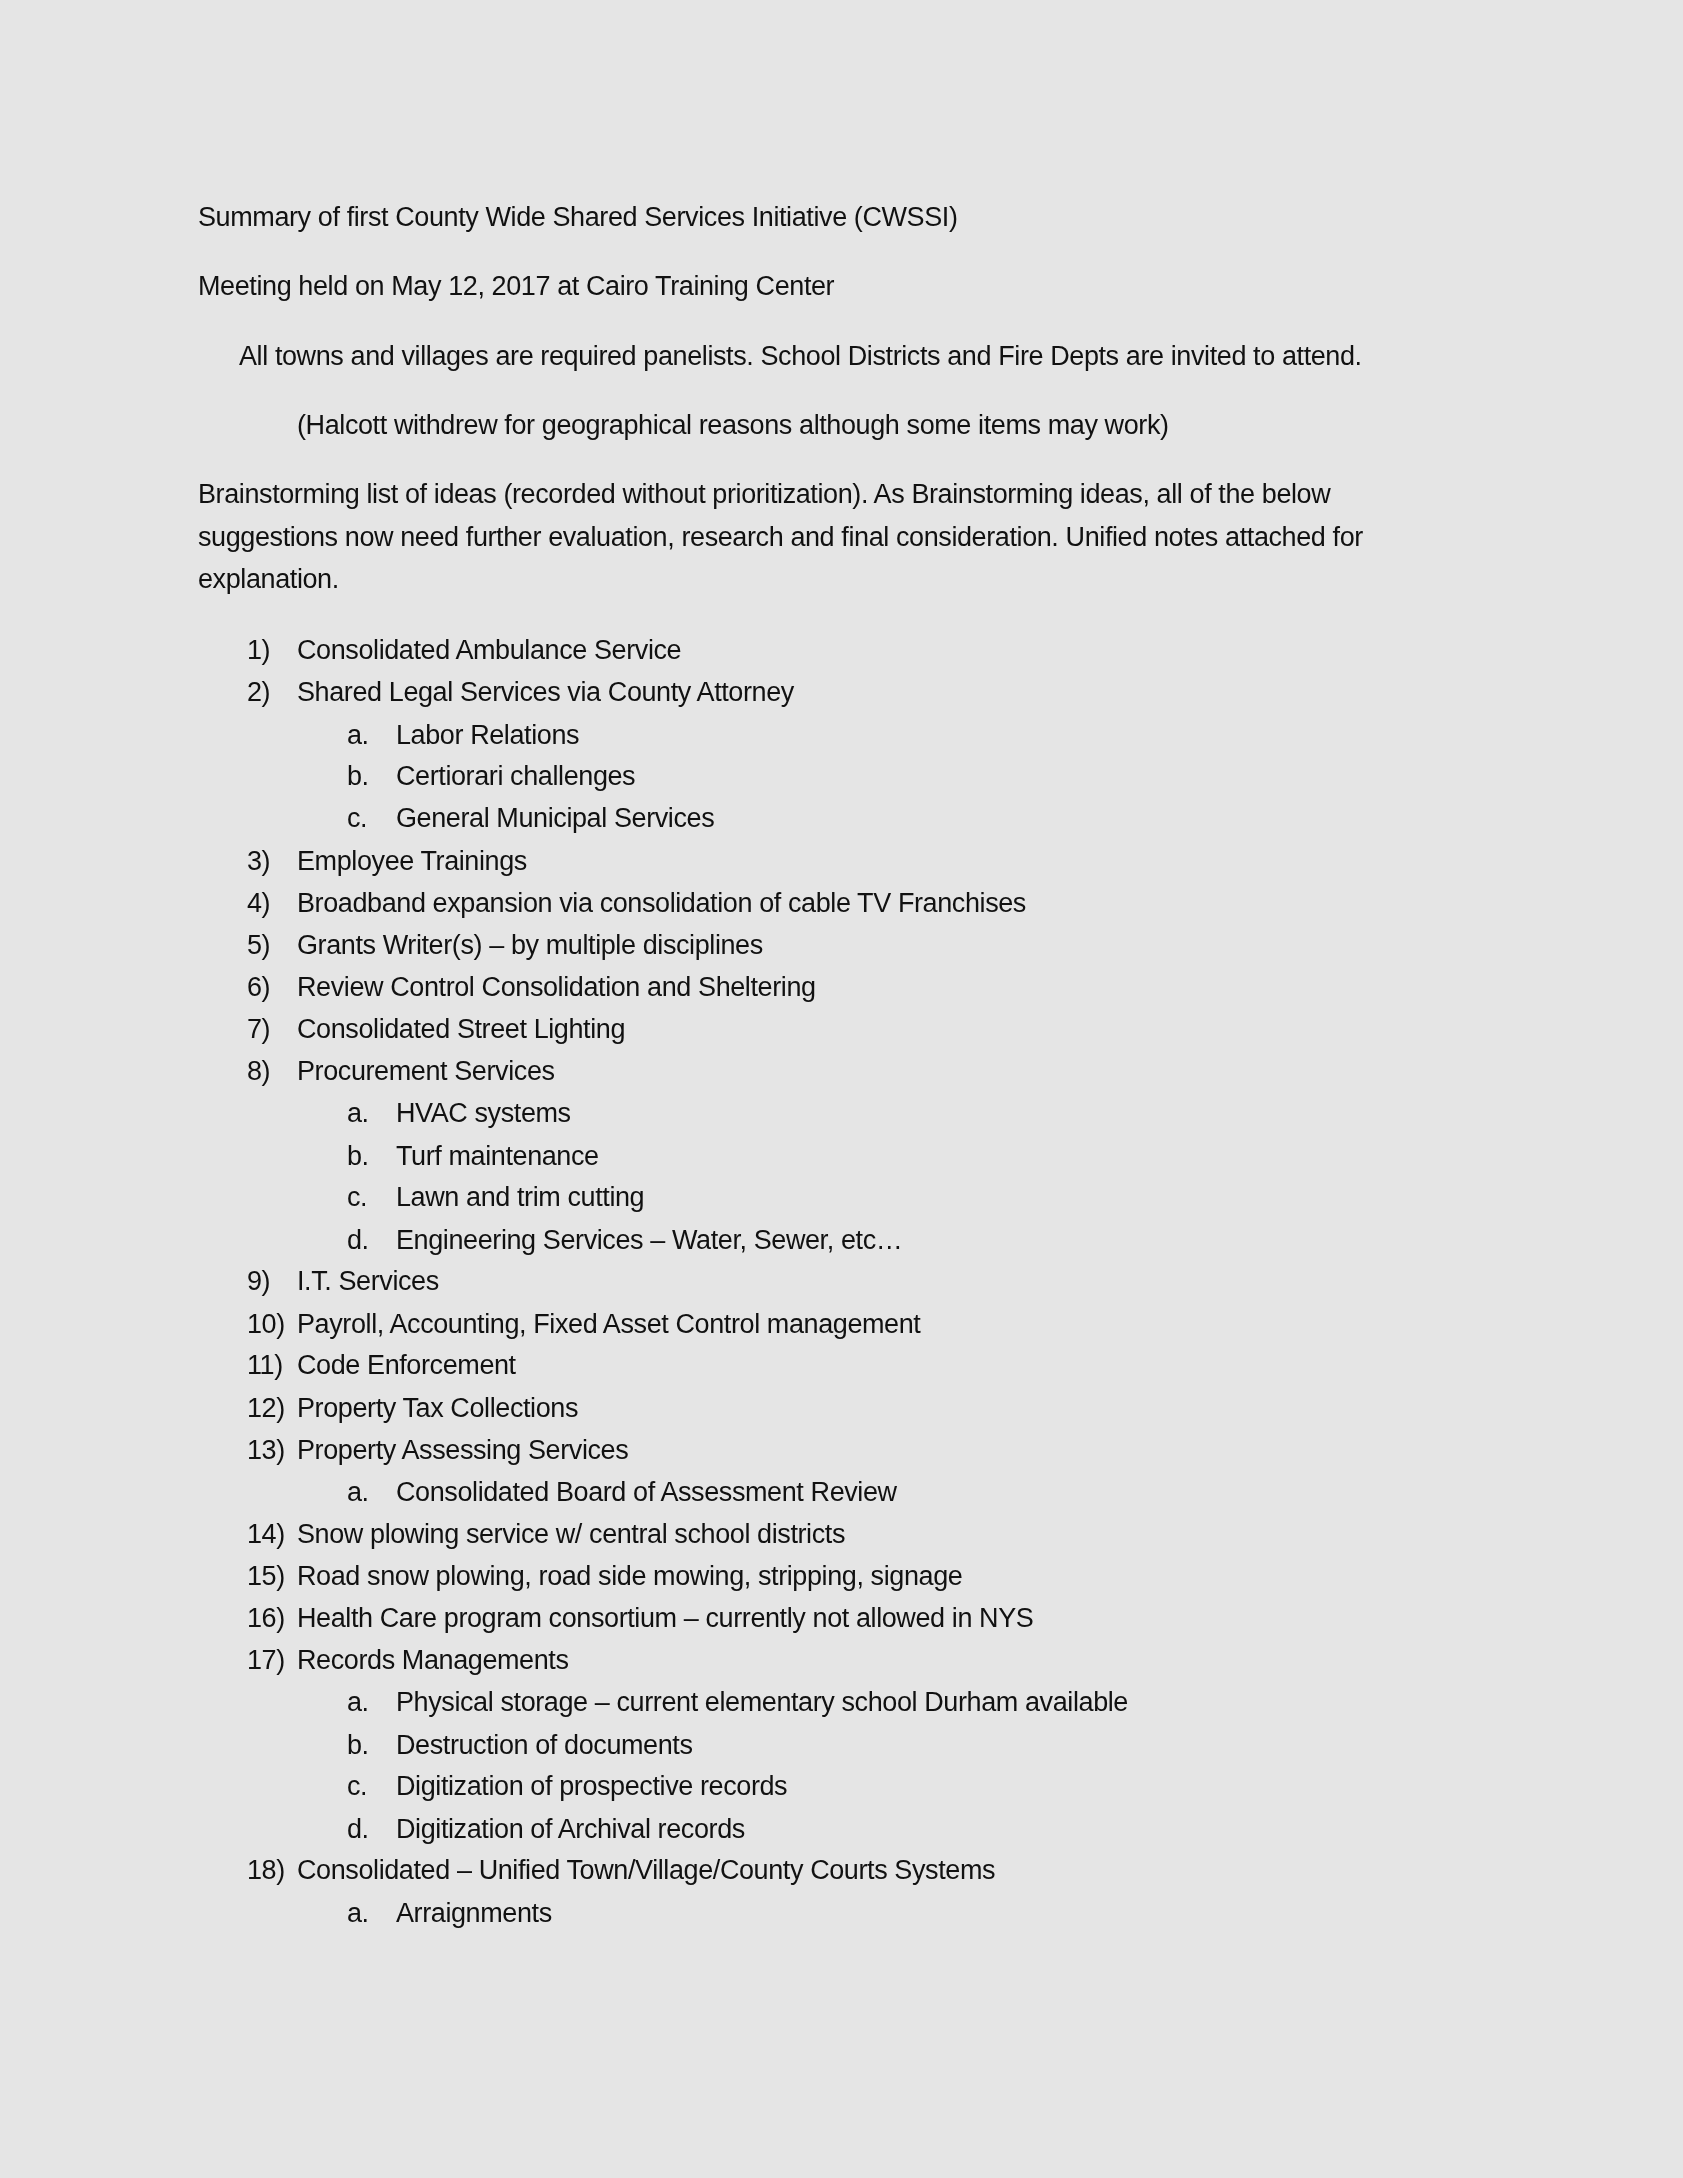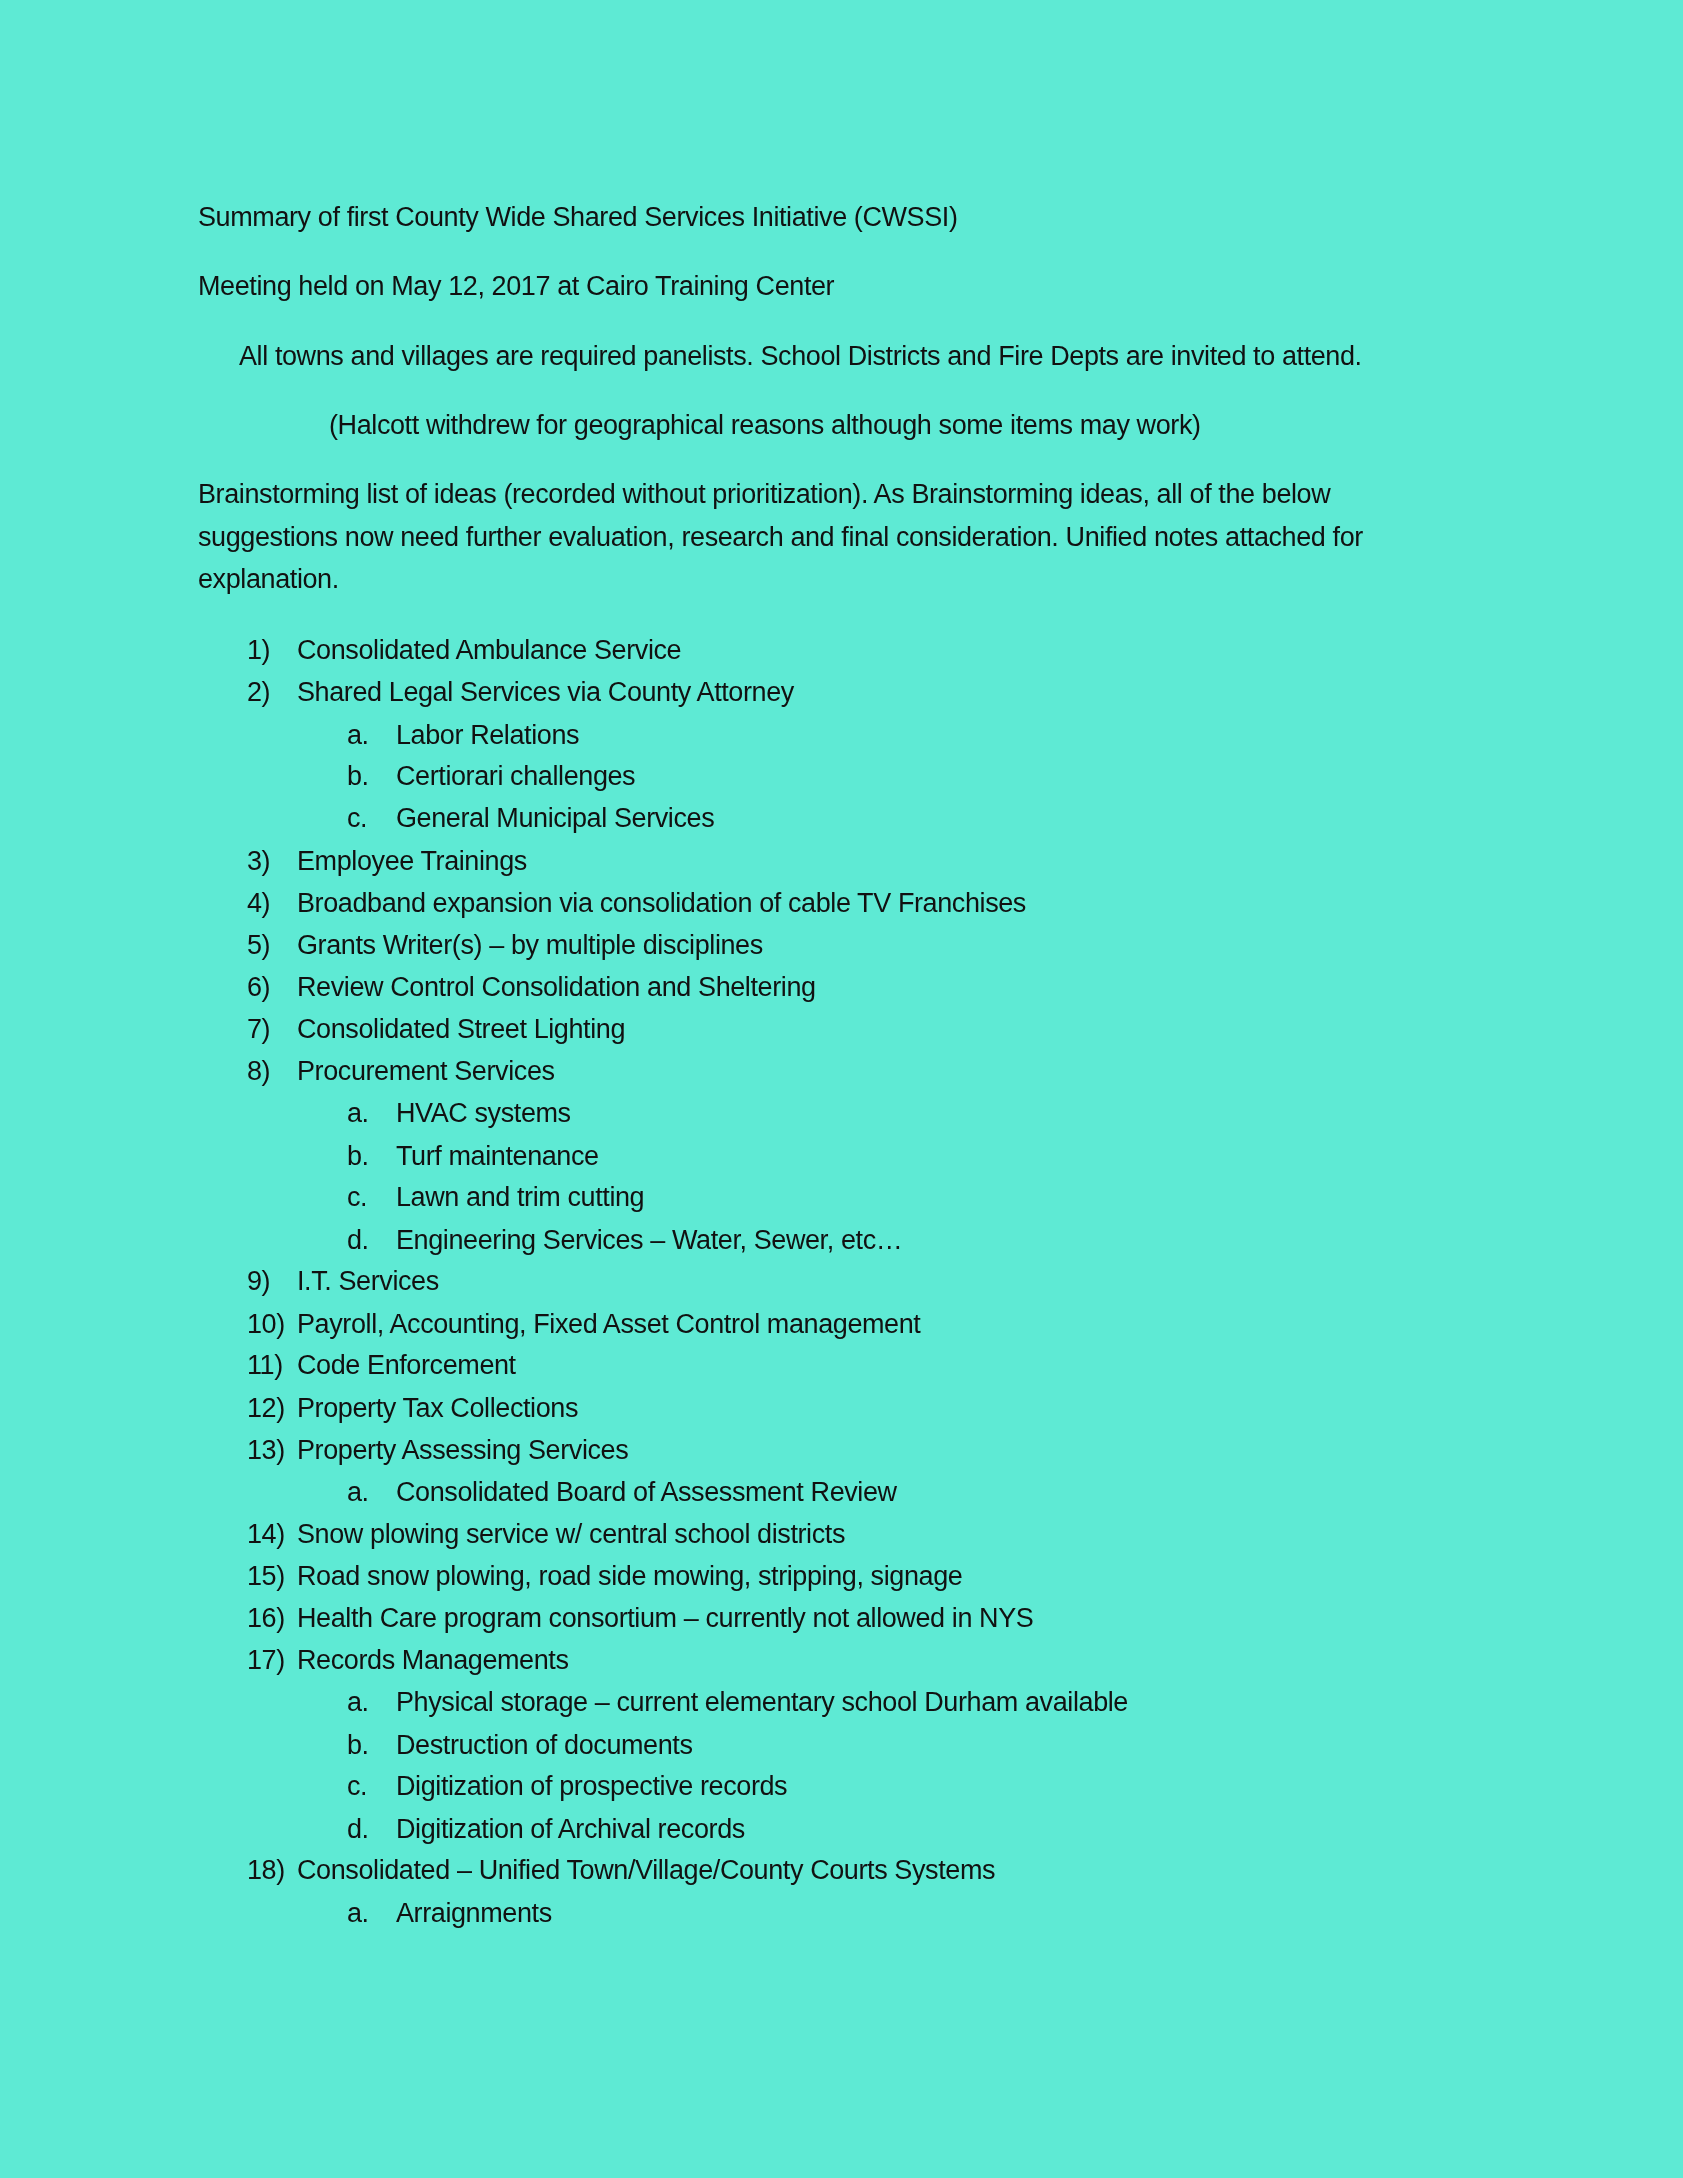--- a/index.html
+++ b/index.html
@@ -1,37 +1,37 @@
 <!DOCTYPE html>
 <html><head>
 <meta charset="utf-8">
 <style>
   html, body { margin: 0; padding: 0; background: #ffffff; }
   body { width: 1683px; height: 2178px; position: relative; overflow: hidden;
          font-family: "Liberation Sans", "DejaVu Sans", sans-serif; color: #111111; }
-  .page { position: absolute; left: 0; top: 0; width: 1683px; height: 2178px; background: #5eead4; }
+  .page { position: absolute; left: 0; top: 0; width: 1683px; height: 2178px; background: #e5e5e5; }
   .para { position: absolute; left: 198px; font-size: 27px; line-height: 43px; letter-spacing: -0.4px; white-space: nowrap; }
   .para.indent { left: 297px; }
   .li { position: absolute; font-size: 27px; letter-spacing: -0.4px; white-space: nowrap; height: 43px; line-height: 43px; }
   .li .num { position: absolute; left: 0; top: 0; }
   .li .txt { position: absolute; top: 0; }
   .lvl1 { left: 247px; }
   .lvl1 .txt { left: 50px; text-align: right; }
   .lvl2 { left: 347px; }
   .lvl2 .txt { left: 49px; }
 </style>
 </head>
 <body>
 
 <div class="page">
 
   <div class="para" style="top:196px;">Summary of first County Wide Shared Services Initiative (CWSSI)</div>
   <div class="para" style="top:265px;">Meeting held on May 12, 2017 at Cairo Training Center</div>
   <div class="para" style="top:335px;margin-left:41px;">All towns and villages are required panelists.  School Districts and Fire Depts are invited to attend.</div>
-  <div class="para indent" style="top:404px;margin-left:32px;">(Halcott withdrew for geographical reasons although some items may work)</div>
+  <div class="para indent" style="top:404px;">(Halcott withdrew for geographical reasons although some items may work)</div>
 
   <div class="para" style="top:473px;">Brainstorming list of ideas (recorded without prioritization).  As Brainstorming ideas, all of the below</div>
   <div class="para" style="top:516px;">suggestions now need further evaluation, research and final consideration.  Unified notes attached for</div>
   <div class="para" style="top:558px;">explanation.</div>
 
   <div class="li lvl1" style="top:629px;">
       <span class="num">1)</span>
       <span class="txt">Consolidated Ambulance Service</span>
     </div>
   <div class="li lvl1" style="top:671px;">

